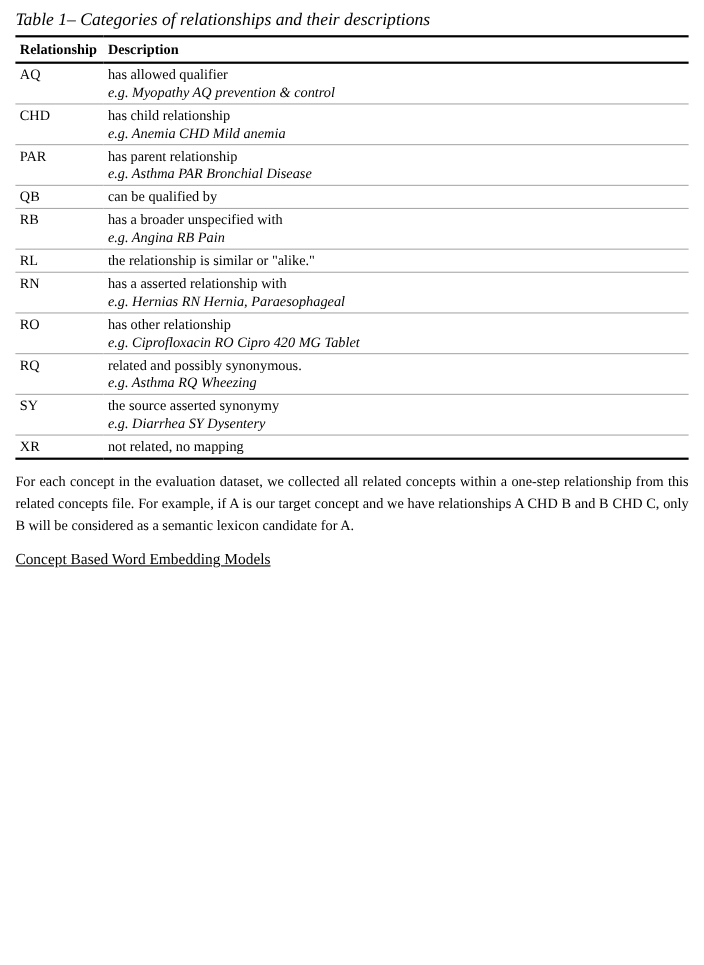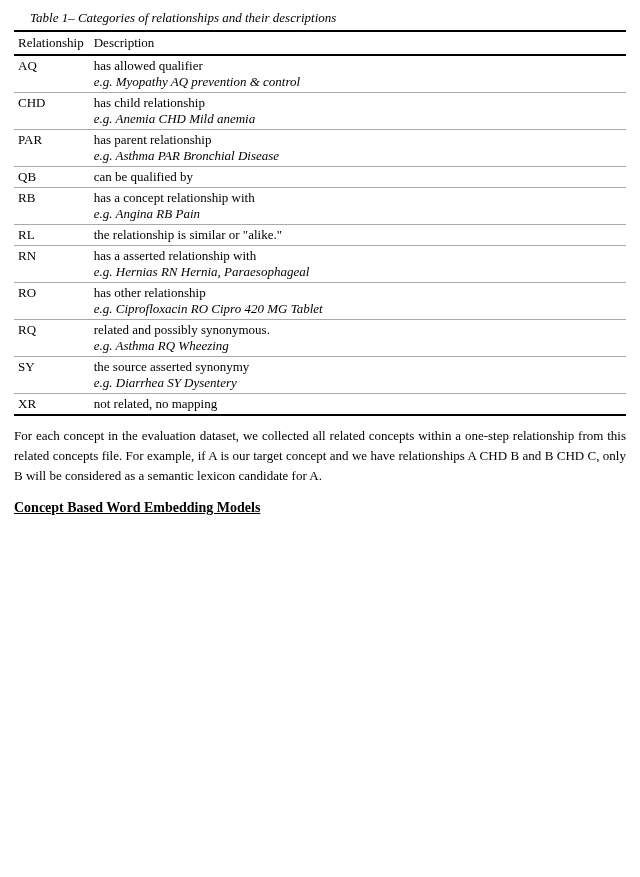--- a/index.html
+++ b/index.html
@@ -11,34 +11,33 @@
       background: #ffffff;
       font-family: "Times New Roman", Times, serif;
       font-size: 13px;
       color: #000000;
       width: 640px;
       min-height: 877px;
       padding: 10px 14px;
     }
     .table-title {
       font-style: italic;
-      font-size: 13px;
+      font-size: 16px;
       margin-bottom: 4px;
-      margin-left: 16px;
     }
     table {
       width: 100%;
       border-collapse: collapse;
       border-top: 2px solid #000;
     }
     table thead tr {
       border-bottom: 1.5px solid #000;
     }
     table th {
-      font-weight: normal;
+      font-weight: bold;
       text-align: left;
       padding: 3px 6px 3px 4px;
       font-size: 13px;
     }
     table td {
       padding: 2px 6px 2px 4px;
       vertical-align: top;
       font-size: 13px;
       margin-left: 14px;
     }
@@ -55,21 +54,21 @@
     .italic {
       font-style: italic;
     }
     .body-text {
       margin-top: 10px;
       font-size: 13px;
       line-height: 1.55;
       text-align: justify;
     }
     .section-heading {
-      font-weight: bold;
+      font-weight: normal;
       font-size: 14px;
       margin-top: 14px;
       text-decoration: underline;
     }
   </style>
 </head>
 <body>
 
 <p class="table-title">Table 1– Categories of relationships and their descriptions</p>
 
@@ -92,21 +91,21 @@
       <tr>
         <td class="col-rel">PAR</td>
         <td><span>has parent relationship</span><br><span class="italic">e.g. Asthma PAR Bronchial Disease</span></td>
       </tr>
       <tr>
         <td class="col-rel">QB</td>
         <td><span>can be qualified by</span></td>
       </tr>
       <tr>
         <td class="col-rel">RB</td>
-        <td><span>has a concept relationship with</span><br><span class="italic">e.g. Angina RB Pain</span></td>
+        <td><span>has a broader unspecified with</span><br><span class="italic">e.g. Angina RB Pain</span></td>
       </tr>
       <tr>
         <td class="col-rel">RL</td>
         <td><span>the relationship is similar or "alike."</span></td>
       </tr>
       <tr>
         <td class="col-rel">RN</td>
         <td><span>has a asserted relationship with</span><br><span class="italic">e.g. Hernias RN Hernia, Paraesophageal</span></td>
       </tr>
       <tr>

